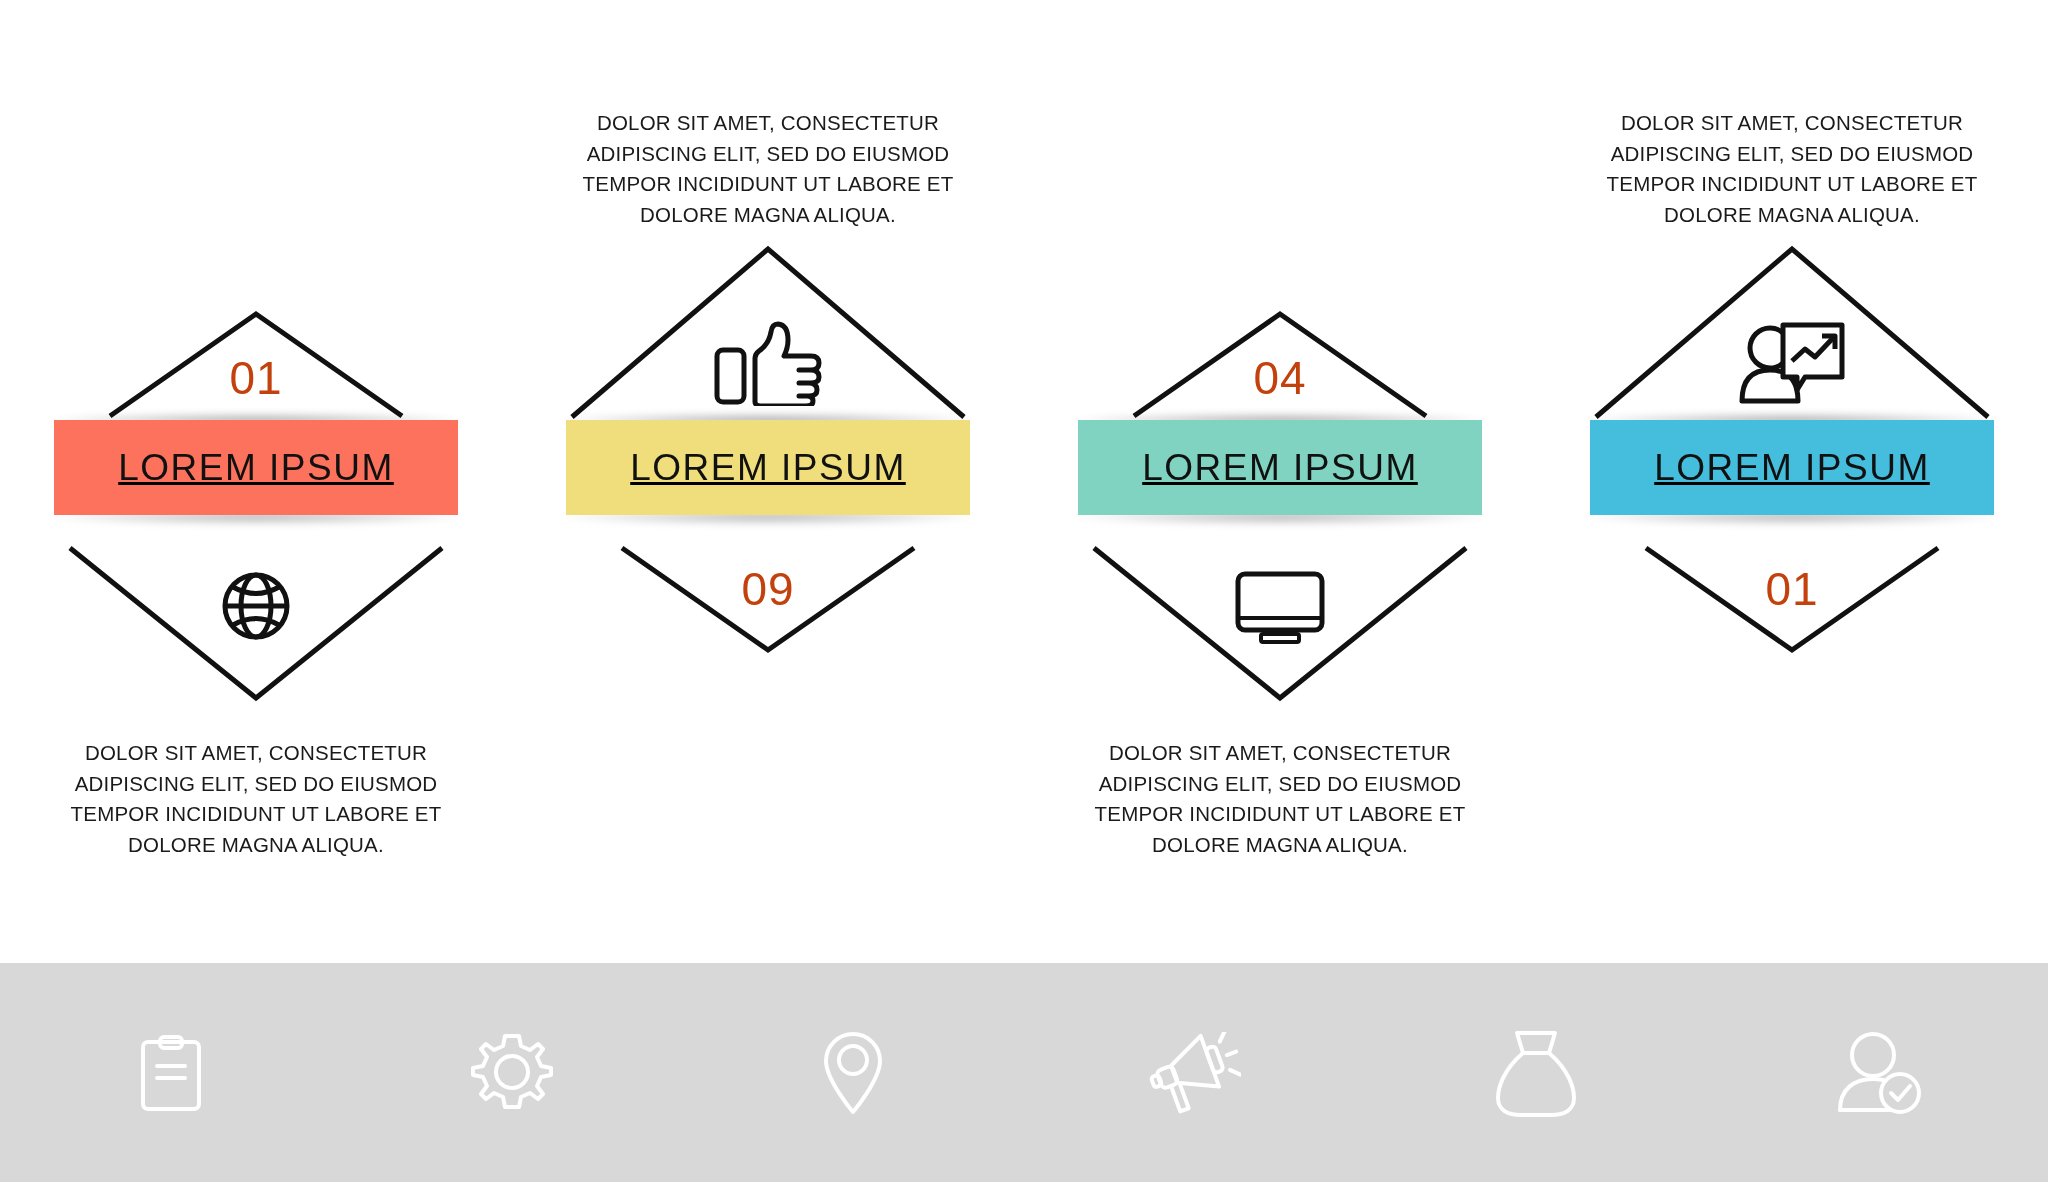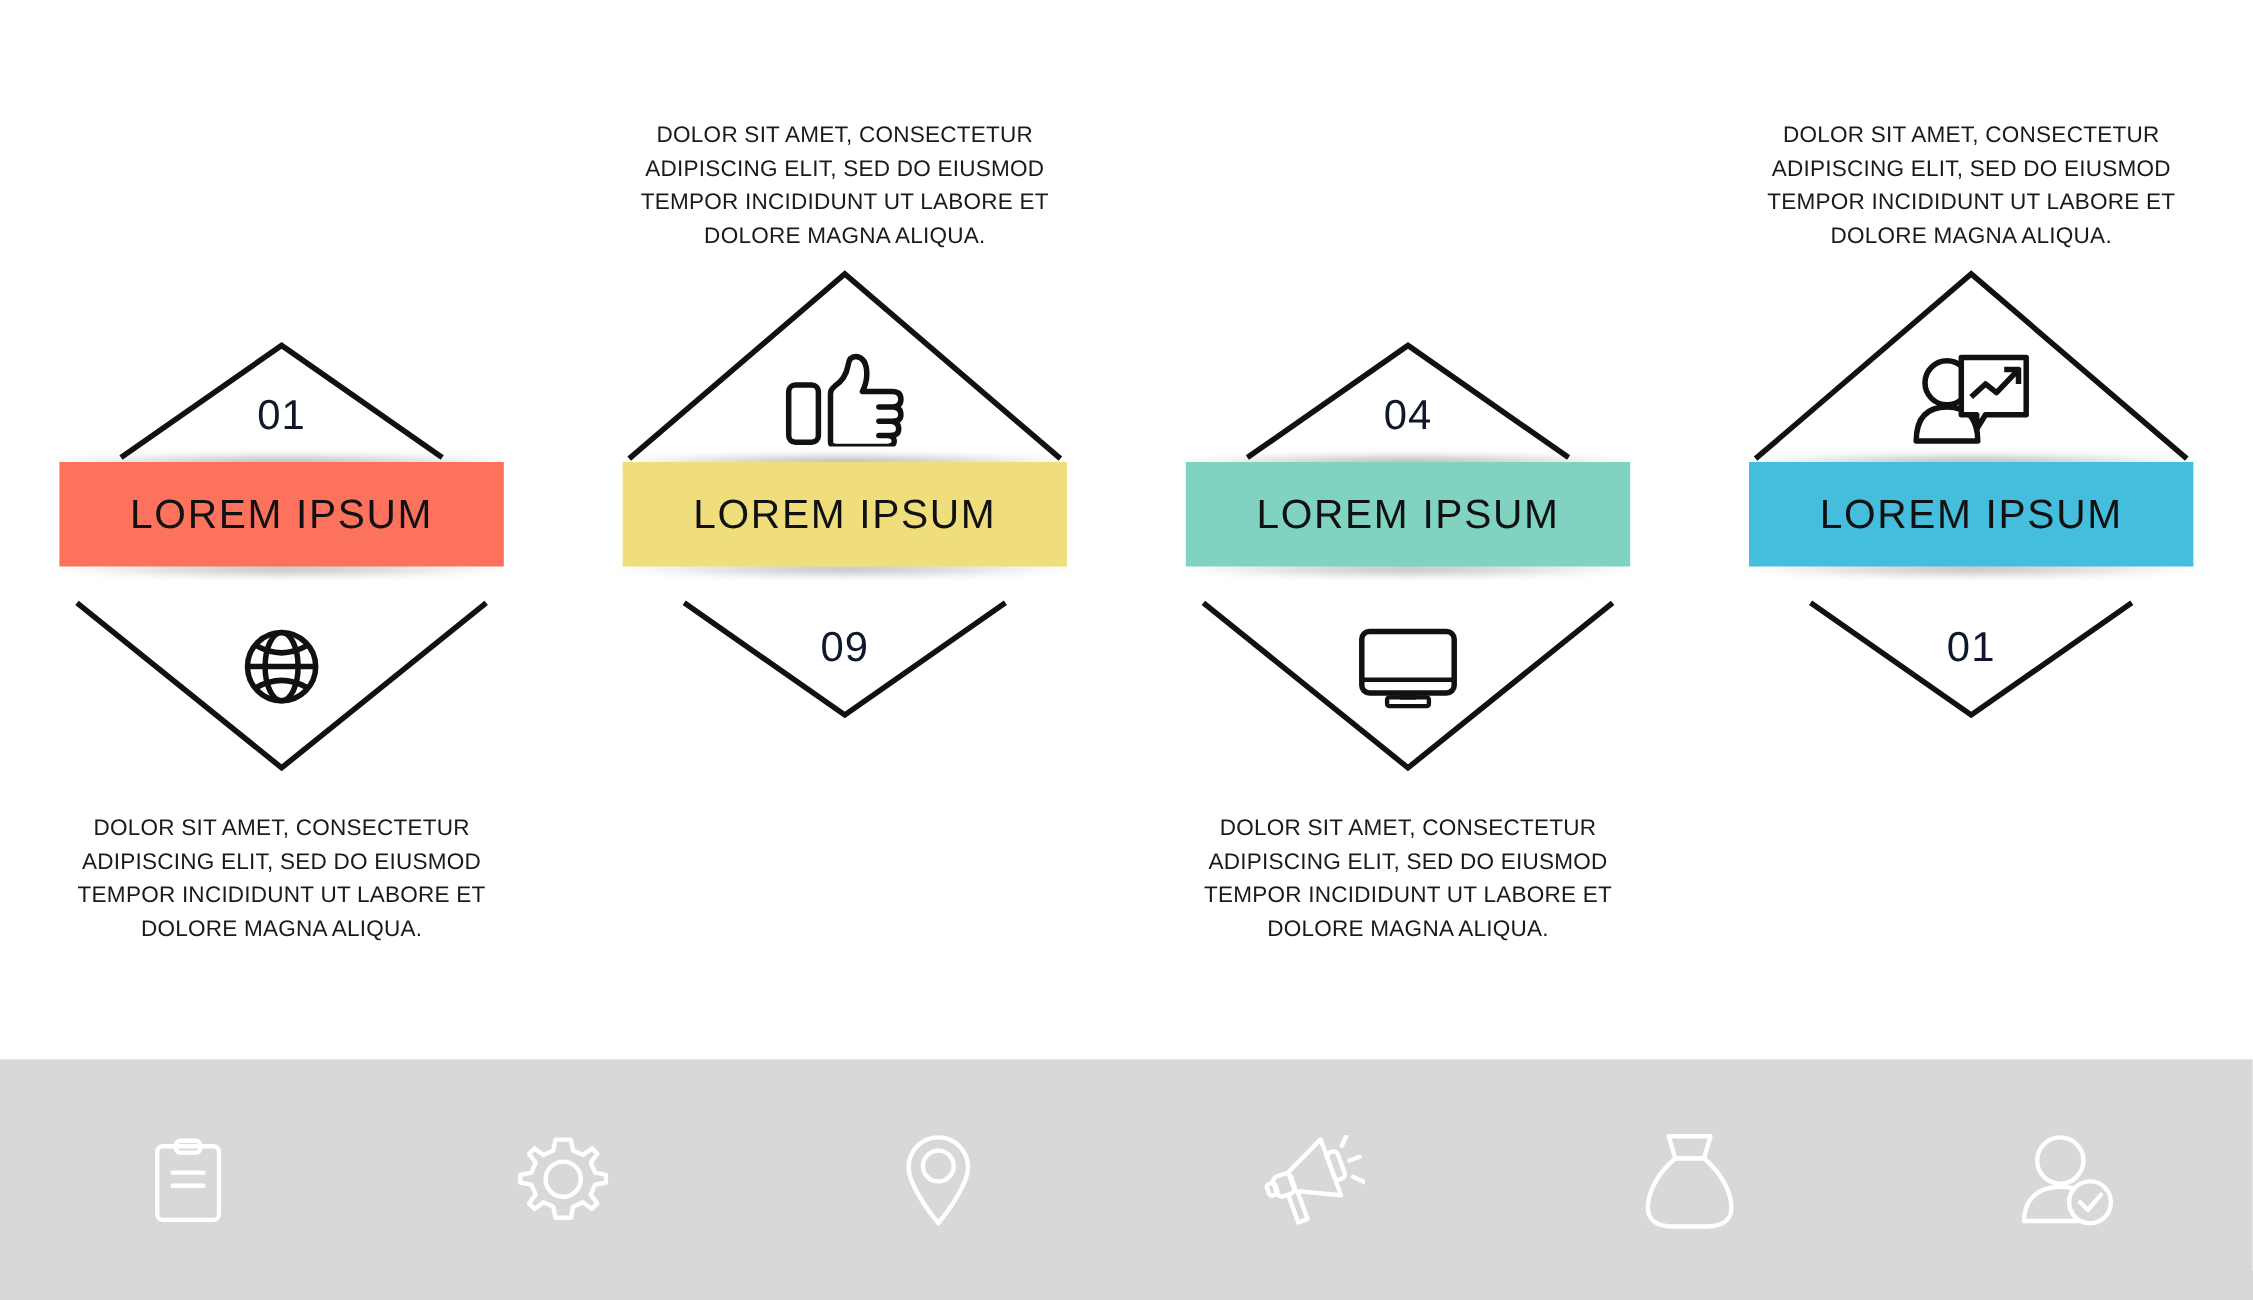--- a/index.html
+++ b/index.html
@@ -45,23 +45,23 @@
   .chev-up-small   { top:310px; }
   .chev-up-big     { top:245px; }
   .chev-dn-small   { top:544px; }
   .chev-dn-big     { top:544px; }
 
   
   .num {
     position:absolute;
     left:50%;
     transform:translateX(-50%);
-    font-size:38px;
+    font-size:46px;
     line-height:47px;
-    color:#0f172a;
+    color:#c2410c;
     font-family:"Liberation Sans", sans-serif;
     font-stretch:condensed;
     letter-spacing:1px;
   }
   .num-up { top:355px; }
   .num-dn { top:566px; }
 
   
   .panelicon { position:absolute; left:50%; transform:translateX(-50%); }
   .panelicon-up { top:320px; }
@@ -72,20 +72,21 @@
   .bar {
     position:absolute;
     left:50%;
     transform:translateX(-50%);
     width:404px;
     height:95px;
     top:420px;
     display:flex;
     align-items:center;
     justify-content:center;
+    text-decoration:underline;
   }
   .bar-shadow {
     position:absolute;
     left:50%;
     transform:translateX(-50%);
     width:418px;
     height:16px;
     top:412px;
     border-radius:50%;
     background:radial-gradient(ellipse at center, rgba(0,0,0,0.30) 0%, rgba(0,0,0,0.12) 45%, rgba(0,0,0,0) 72%);

